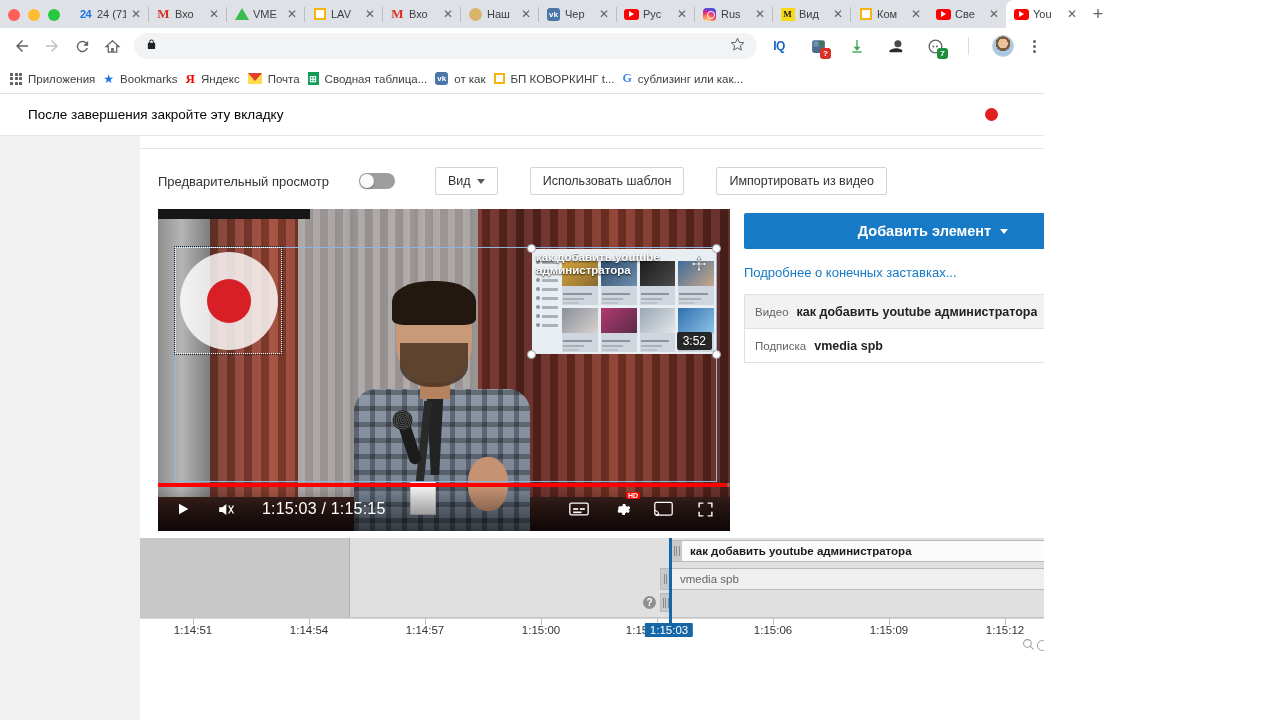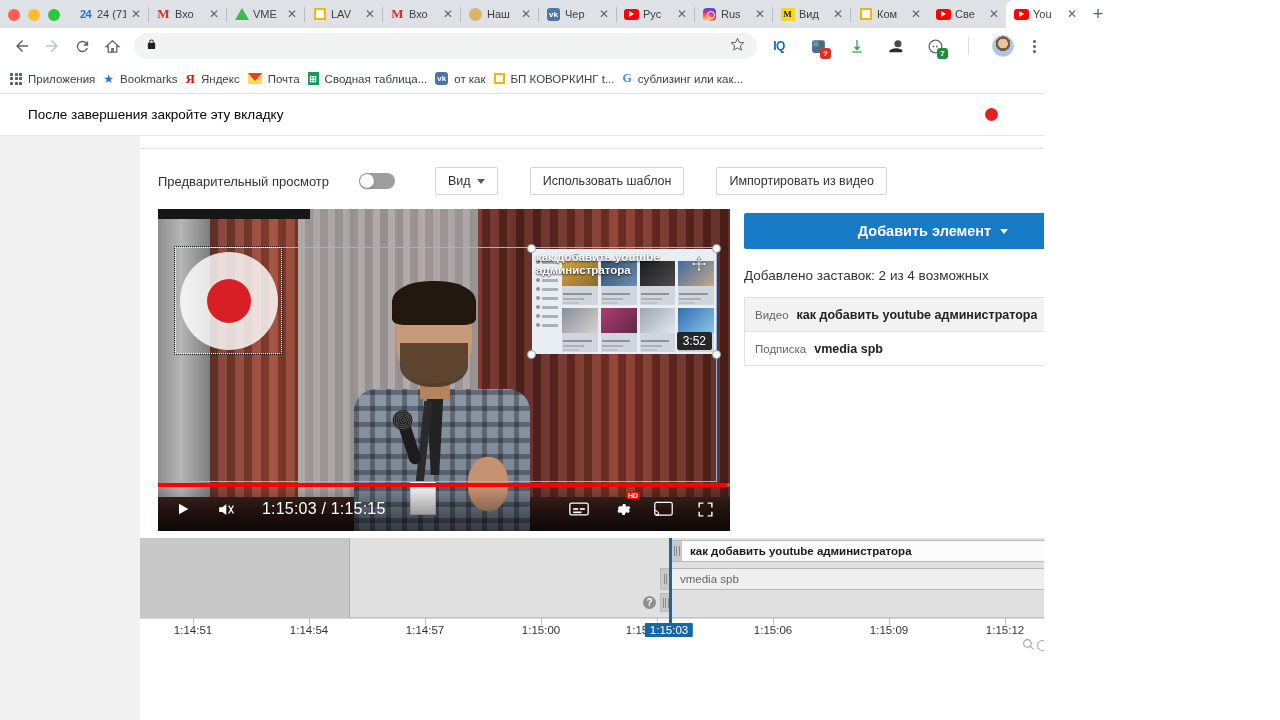--- a/index.html
+++ b/index.html
@@ -780,21 +780,21 @@
           </div>
 
           <div class="hint"><span>Чтобы выбрать несколько элементов, нажмите и удерживайте клавишу </span><code>Shift</code><span>.</span></div>
         </div>
 
         <div class="rpanel">
           <div class="add-btn">
             <span>Добавить элемент</span>
             <span class="caret"></span>
           </div>
-          <div class="added">Добавлено заставок: 2 из 4 возможных</div>
+          <a class="link">Подробнее о конечных заставках...</a>
           <div class="elist">
             <div class="erow alt">
               <span class="kind">Видео</span>
               <span class="name">как добавить youtube администратора</span>
               <span class="tstamp">1:15:03</span>
               <span class="pencil">
                 <svg width="14" height="14" viewBox="0 0 24 24">
                     <path d="M3 17.25V21h3.75L17.8 9.94l-3.75-3.75L3 17.25zM20.7 7.04a1 1 0 0 0 0-1.41l-2.34-2.34a1 1 0 0 0-1.41 0l-1.83 1.83 3.75 3.75 1.83-1.83z" fill="currentColor"></path>
                   </svg>
               </span>

